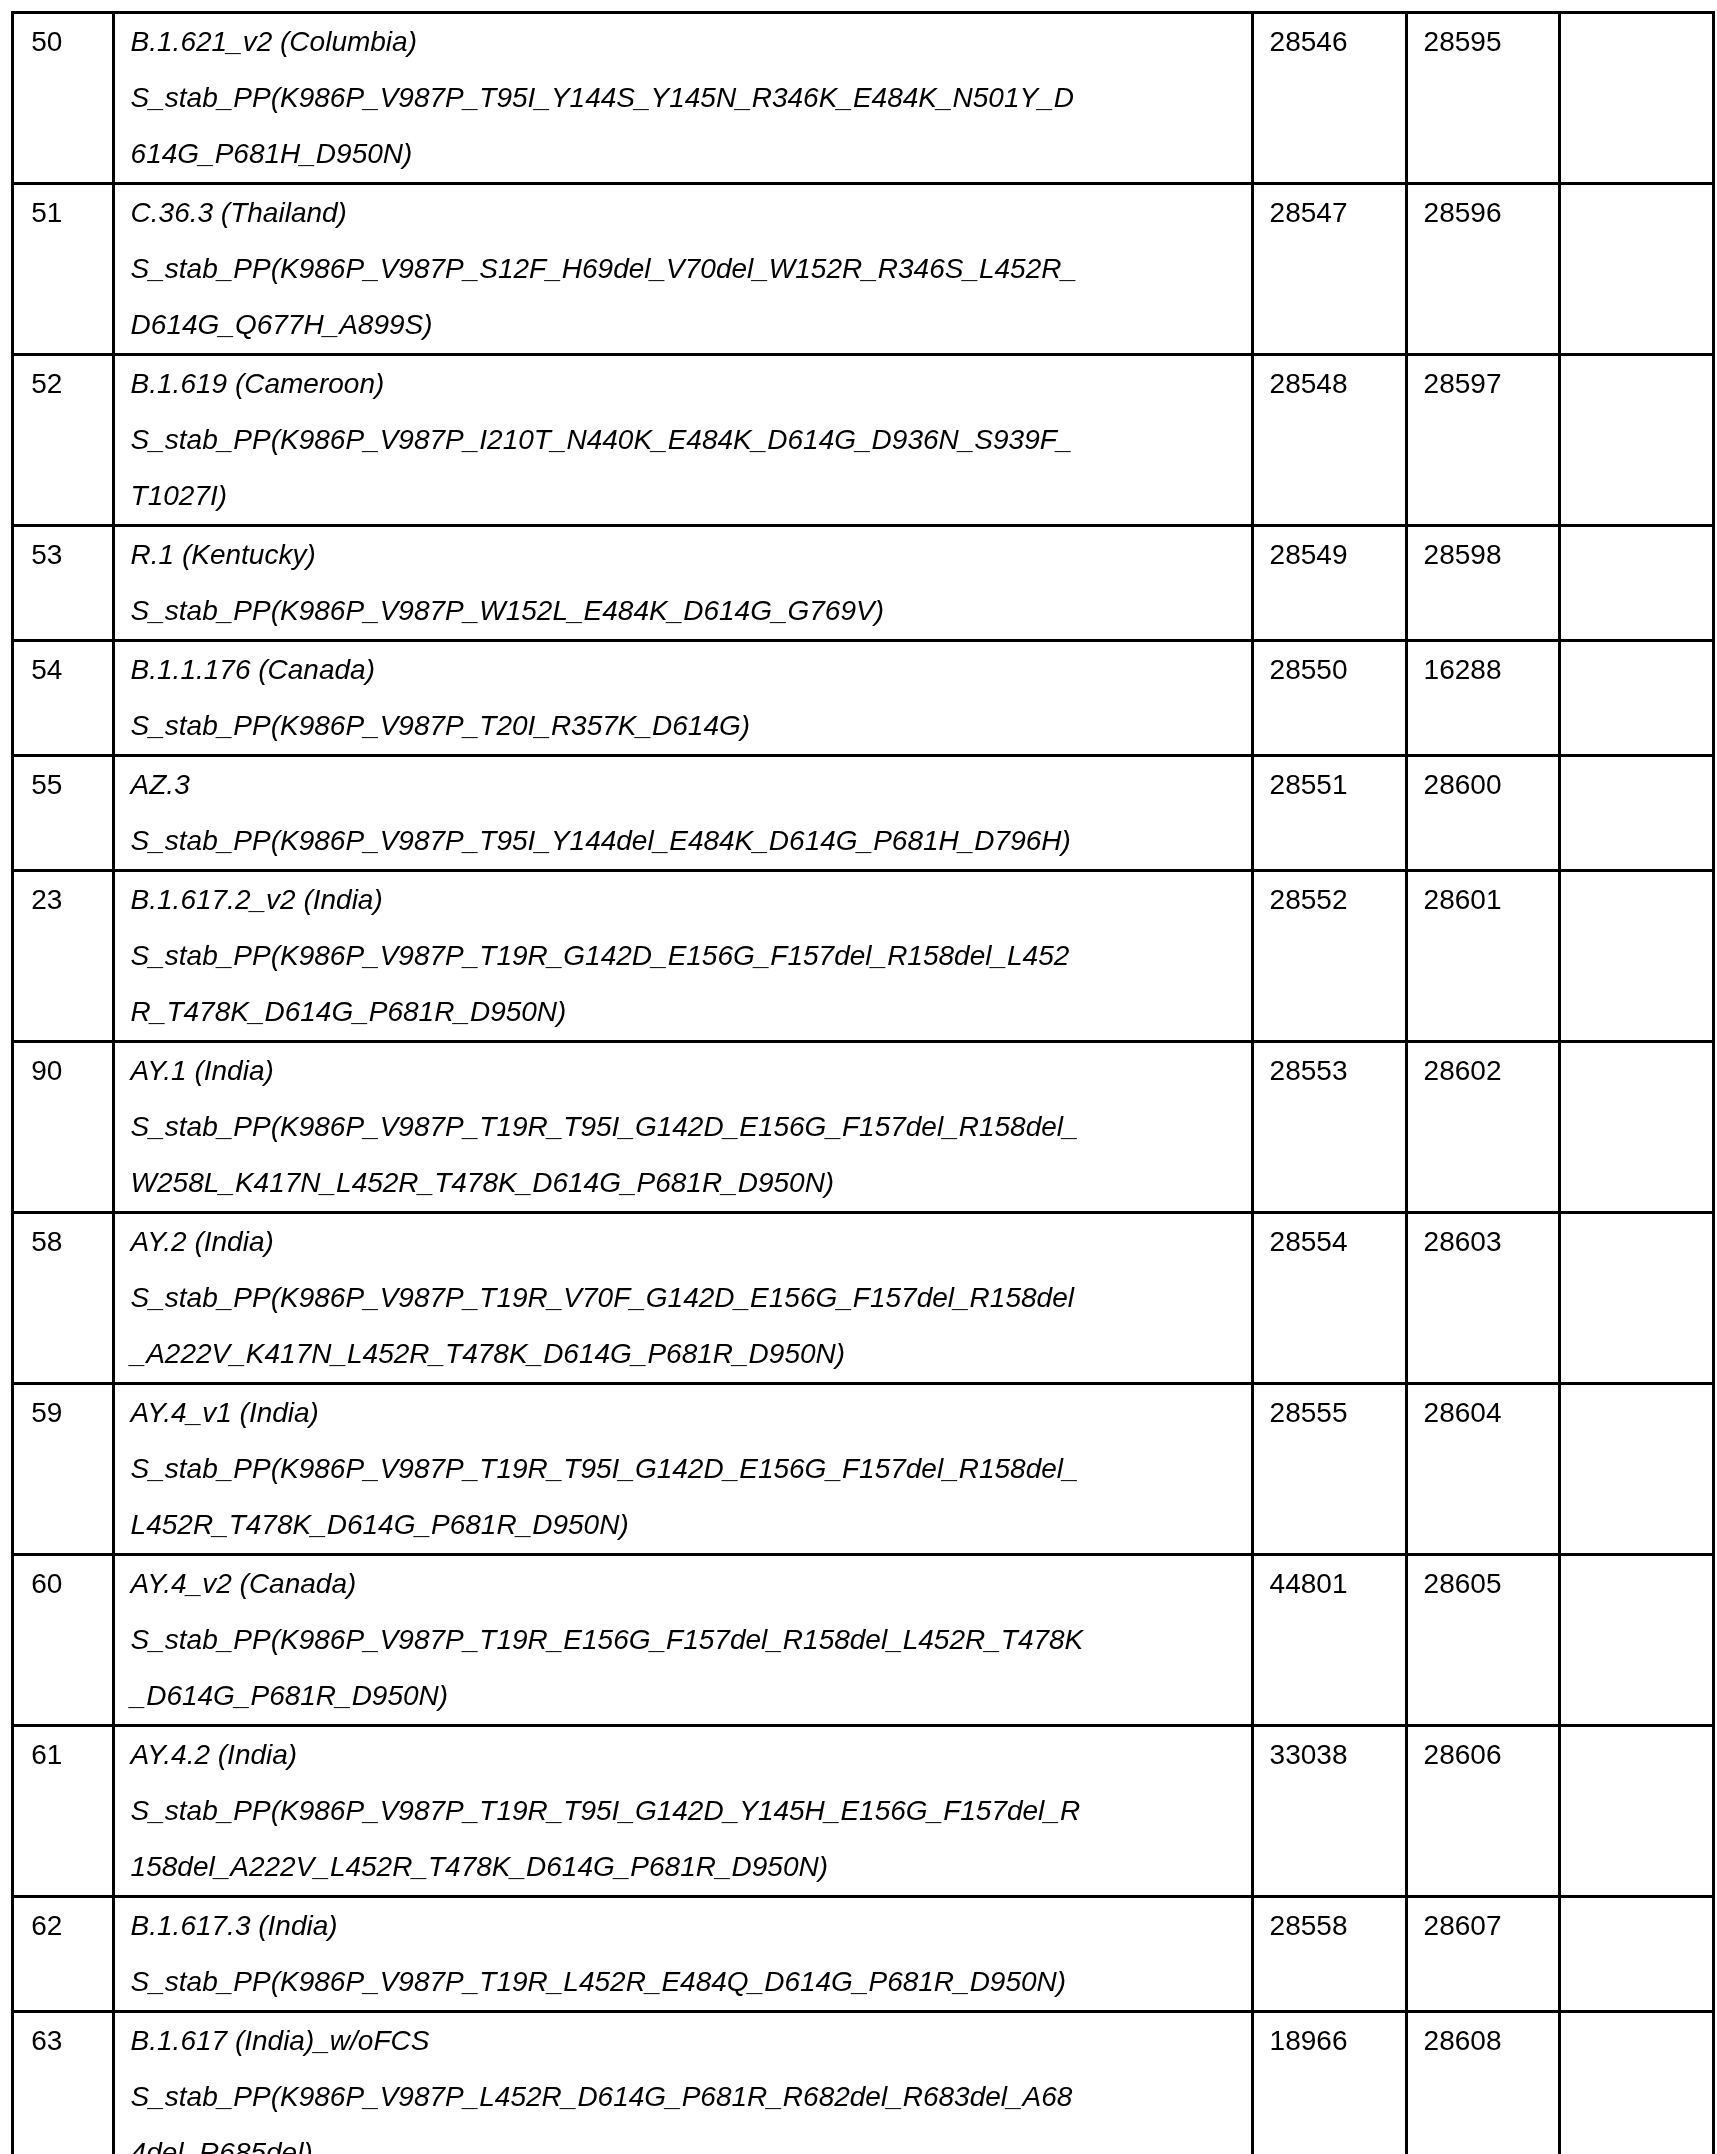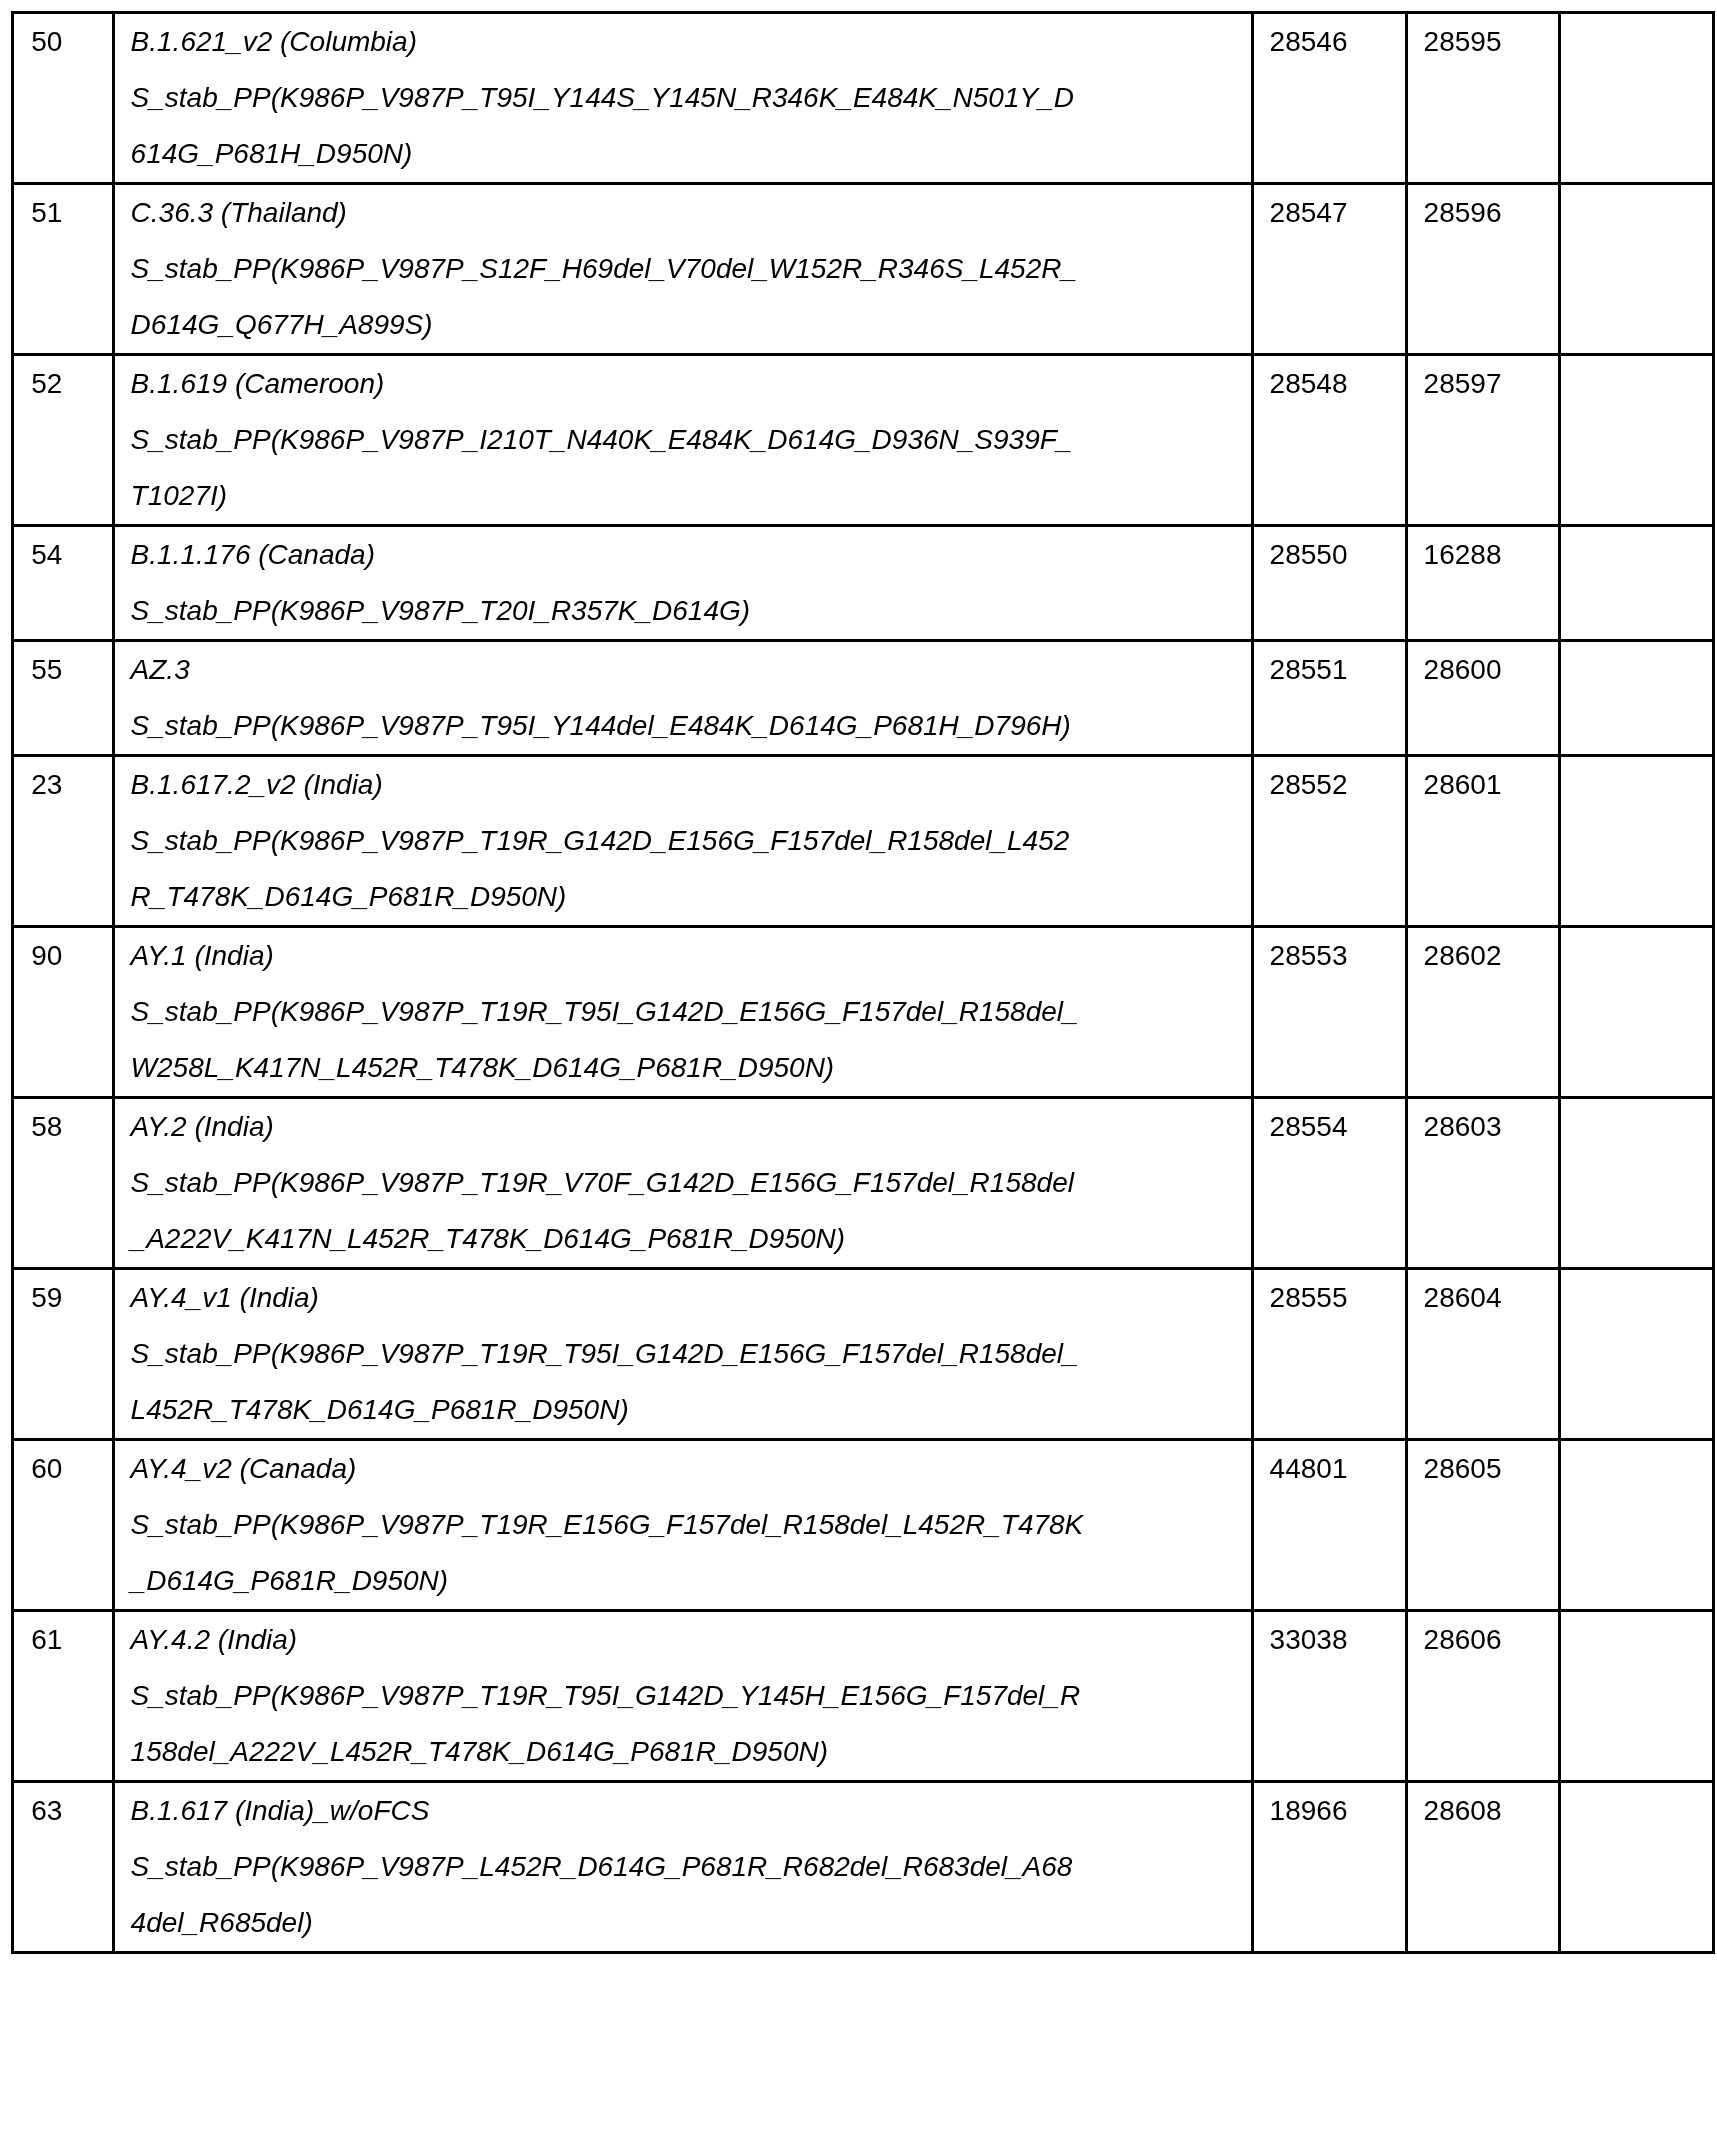--- a/index.html
+++ b/index.html
@@ -65,20 +65,31 @@
     <td>
       <span class="desc-line">B.1.619 (Cameroon)</span>
       <span class="desc-line">S_stab_PP(K986P_V987P_I210T_N440K_E484K_D614G_D936N_S939F_</span>
       <span class="desc-line">T1027I)</span>
     </td>
     <td><span>28548</span></td>
     <td><span>28597</span></td>
     <td><span></span></td>
   </tr>
 
+  <tr class="r2">
+    <td class="num"><span>53</span></td>
+    <td>
+      <span class="desc-line">R.1 (Kentucky)</span>
+      <span class="desc-line">S_stab_PP(K986P_V987P_W152L_E484K_D614G_G769V)</span>
+
+    </td>
+    <td><span>28549</span></td>
+    <td><span>28598</span></td>
+    <td><span></span></td>
+  </tr>
 
   <tr class="r2">
     <td class="num"><span>54</span></td>
     <td>
       <span class="desc-line">B.1.1.176 (Canada)</span>
       <span class="desc-line">S_stab_PP(K986P_V987P_T20I_R357K_D614G)</span>
 
     </td>
     <td><span>28550</span></td>
     <td><span>16288</span></td>
@@ -162,20 +173,31 @@
     <td>
       <span class="desc-line">AY.4.2 (India)</span>
       <span class="desc-line">S_stab_PP(K986P_V987P_T19R_T95I_G142D_Y145H_E156G_F157del_R</span>
       <span class="desc-line">158del_A222V_L452R_T478K_D614G_P681R_D950N)</span>
     </td>
     <td><span>33038</span></td>
     <td><span>28606</span></td>
     <td><span></span></td>
   </tr>
 
+  <tr class="r2">
+    <td class="num"><span>62</span></td>
+    <td>
+      <span class="desc-line">B.1.617.3 (India)</span>
+      <span class="desc-line">S_stab_PP(K986P_V987P_T19R_L452R_E484Q_D614G_P681R_D950N)</span>
+
+    </td>
+    <td><span>28558</span></td>
+    <td><span>28607</span></td>
+    <td><span></span></td>
+  </tr>
 
   <tr class="r3">
     <td class="num"><span>63</span></td>
     <td>
       <span class="desc-line">B.1.617 (India)_w/oFCS</span>
       <span class="desc-line">S_stab_PP(K986P_V987P_L452R_D614G_P681R_R682del_R683del_A68</span>
       <span class="desc-line">4del_R685del)</span>
     </td>
     <td><span>18966</span></td>
     <td><span>28608</span></td>

